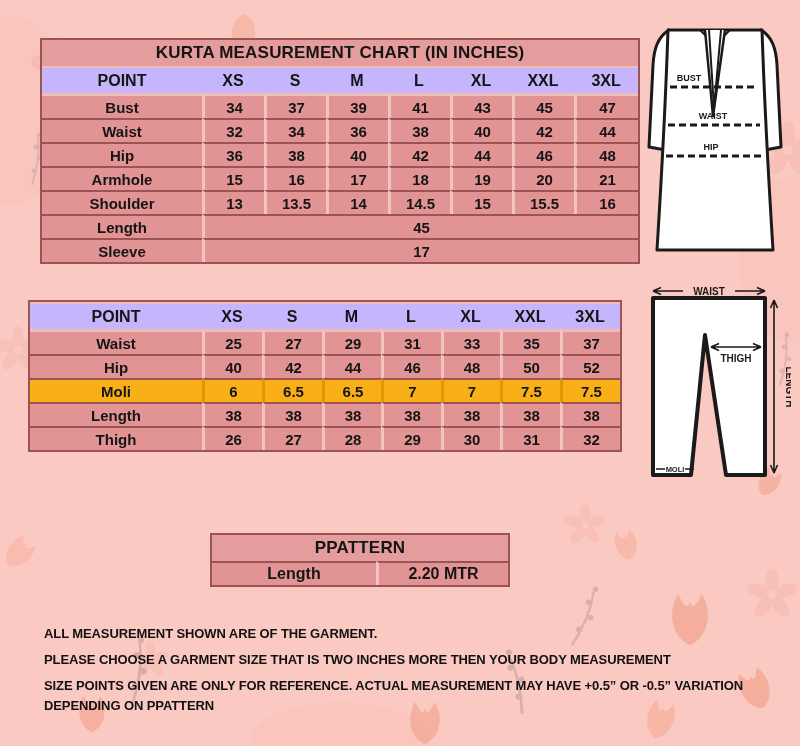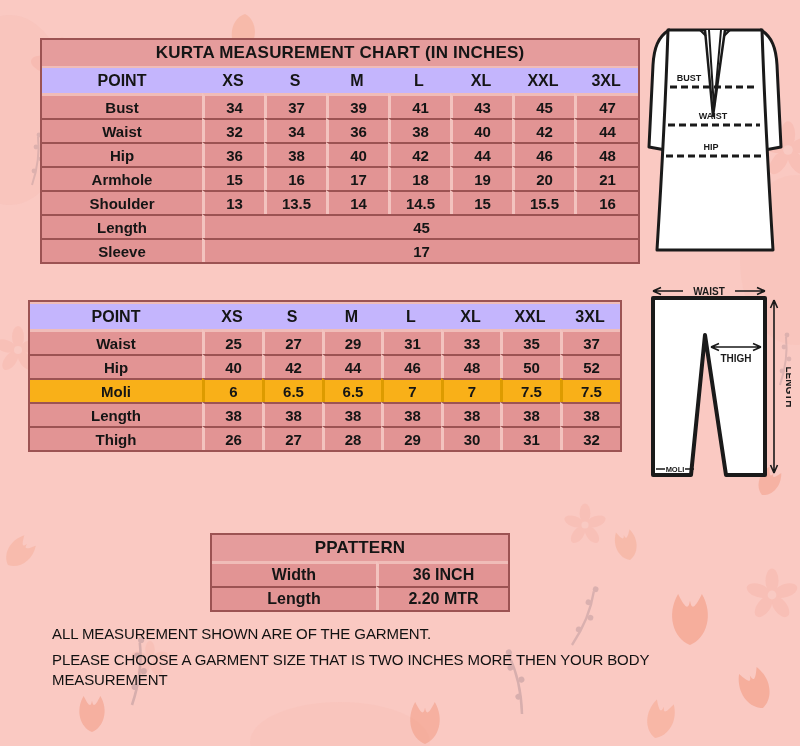--- a/index.html
+++ b/index.html
@@ -26,21 +26,21 @@
   .data-row.first-data td{border-top:3px solid #f0bcb8;}
   .data-row.rule td{border-top:2px solid #9c5353;}
   .data-row.highlight td{background:#f9b018;}
   .data-row.highlight td + td{border-left-color:#dd9b00;}
   #kurta-table{left:40px;top:18px;width:600px;margin-top:20px;}
   #bottom-table{left:28px;top:300px;width:594px;}
   #dupatta-table{left:210px;top:533px;width:300px;}
   #dupatta-table .data-row td{font-size:16px;}
   #notes{position:absolute;left:44px;top:624px;width:710px;z-index:2;}
   #notes p{
-    margin:0 0 6px 8px;font-size:15px;font-weight:normal;line-height:20px;
+    margin:0 0 6px 0;font-size:13px;font-weight:bold;line-height:20px;
     letter-spacing:-0.1px;color:#111;
   }
   .fig{position:absolute;z-index:1;}
   #kurta-fig{left:645px;top:20px;}
   #pants-fig{left:643px;top:283px;}
   .fig-label{font-weight:bold;font-size:9px;fill:#1a1a1a;font-family:"Liberation Sans",sans-serif;}
   .fig-label-lg{font-weight:bold;font-size:10px;fill:#1a1a1a;font-family:"Liberation Sans",sans-serif;}
 </style>
 </head>
 <body>
@@ -282,27 +282,24 @@
 
 <table id="dupatta-table" class="chart">
   <colgroup>
       <col style="width:164px">
       <col style="width:132px">
     </colgroup>
   <tbody>
       <tr class="title-row">
     <td colspan="2">PPATTERN</td>
   </tr>
-  <tr class="data-row first-data">
-    <td>Width</td>
-    <td>36 INCH</td>
-  </tr>
   <tr class="data-row rule">
     <td>Length</td>
     <td>2.20 MTR</td>
   </tr>
 </tbody>
   </table>
 
 <div id="notes">
   <p>ALL MEASUREMENT SHOWN ARE OF THE  GARMENT.</p>
   <p>PLEASE CHOOSE A GARMENT SIZE THAT IS TWO INCHES MORE THEN YOUR BODY MEASUREMENT</p>
+  <p>SIZE POINTS GIVEN ARE ONLY FOR REFERENCE. ACTUAL MEASUREMENT MAY HAVE  +0.5” OR -0.5” VARIATION DEPENDING ON PPATTERN</p>
 </div>
 
 </body></html>

